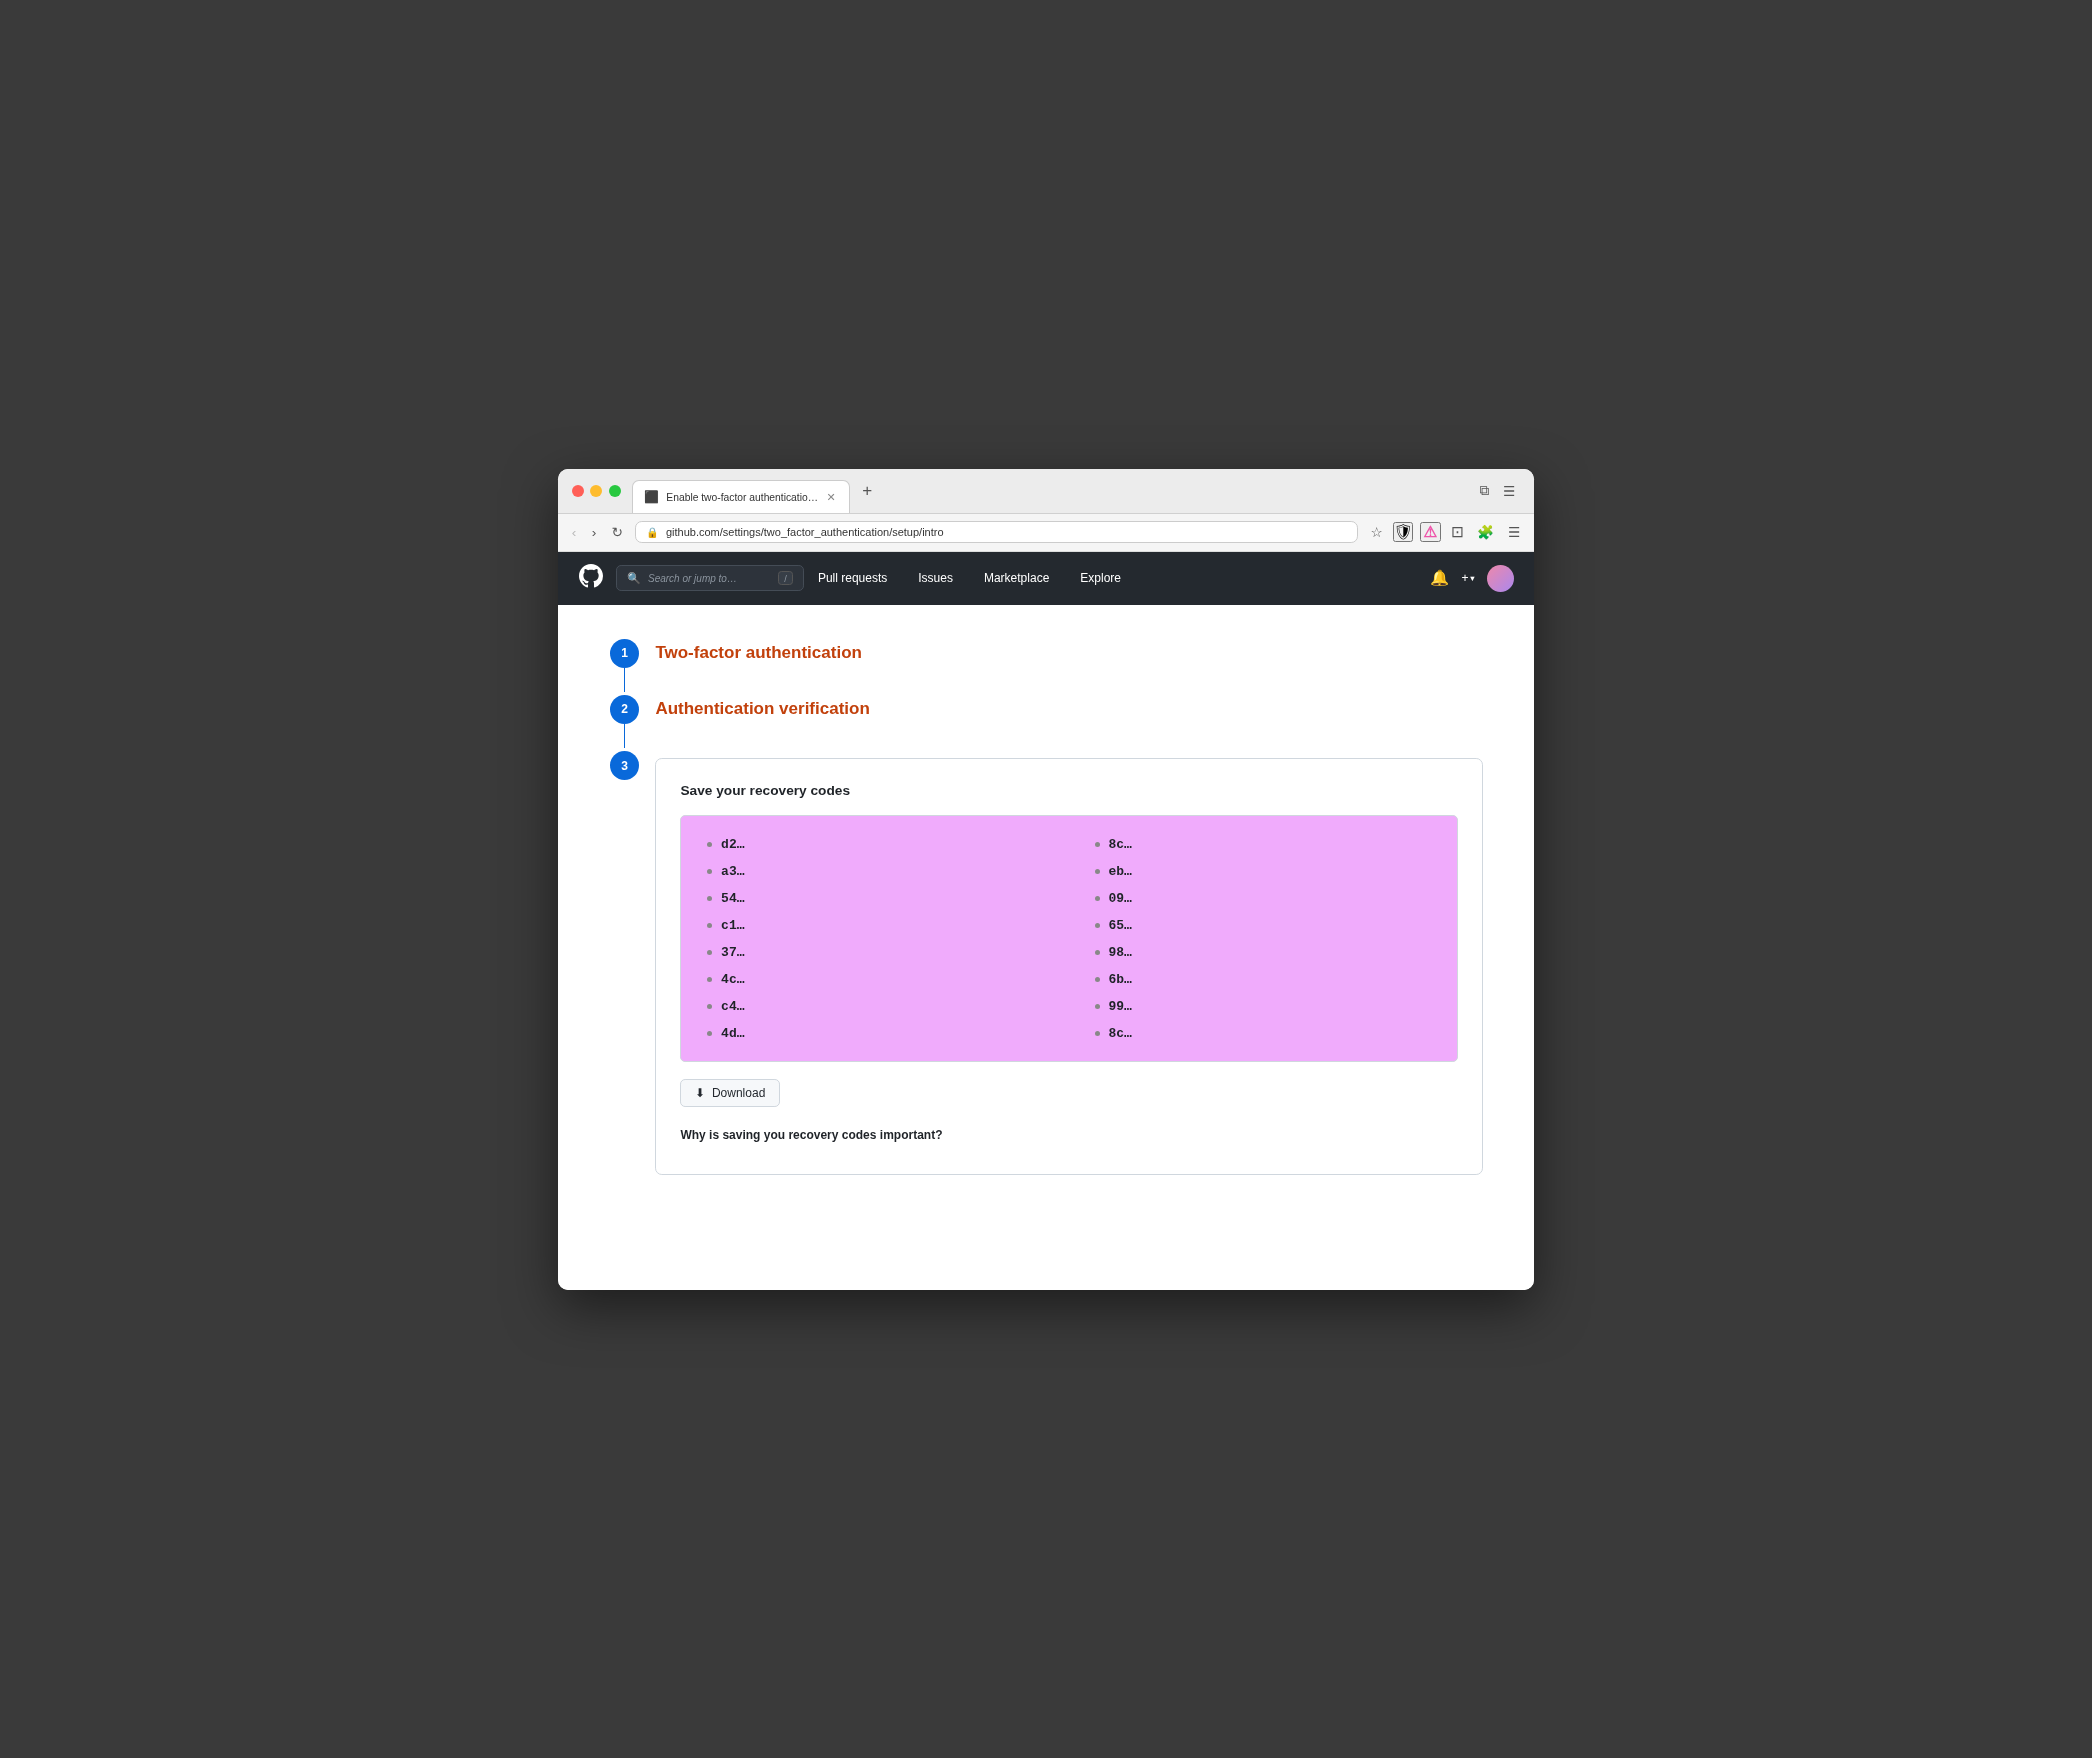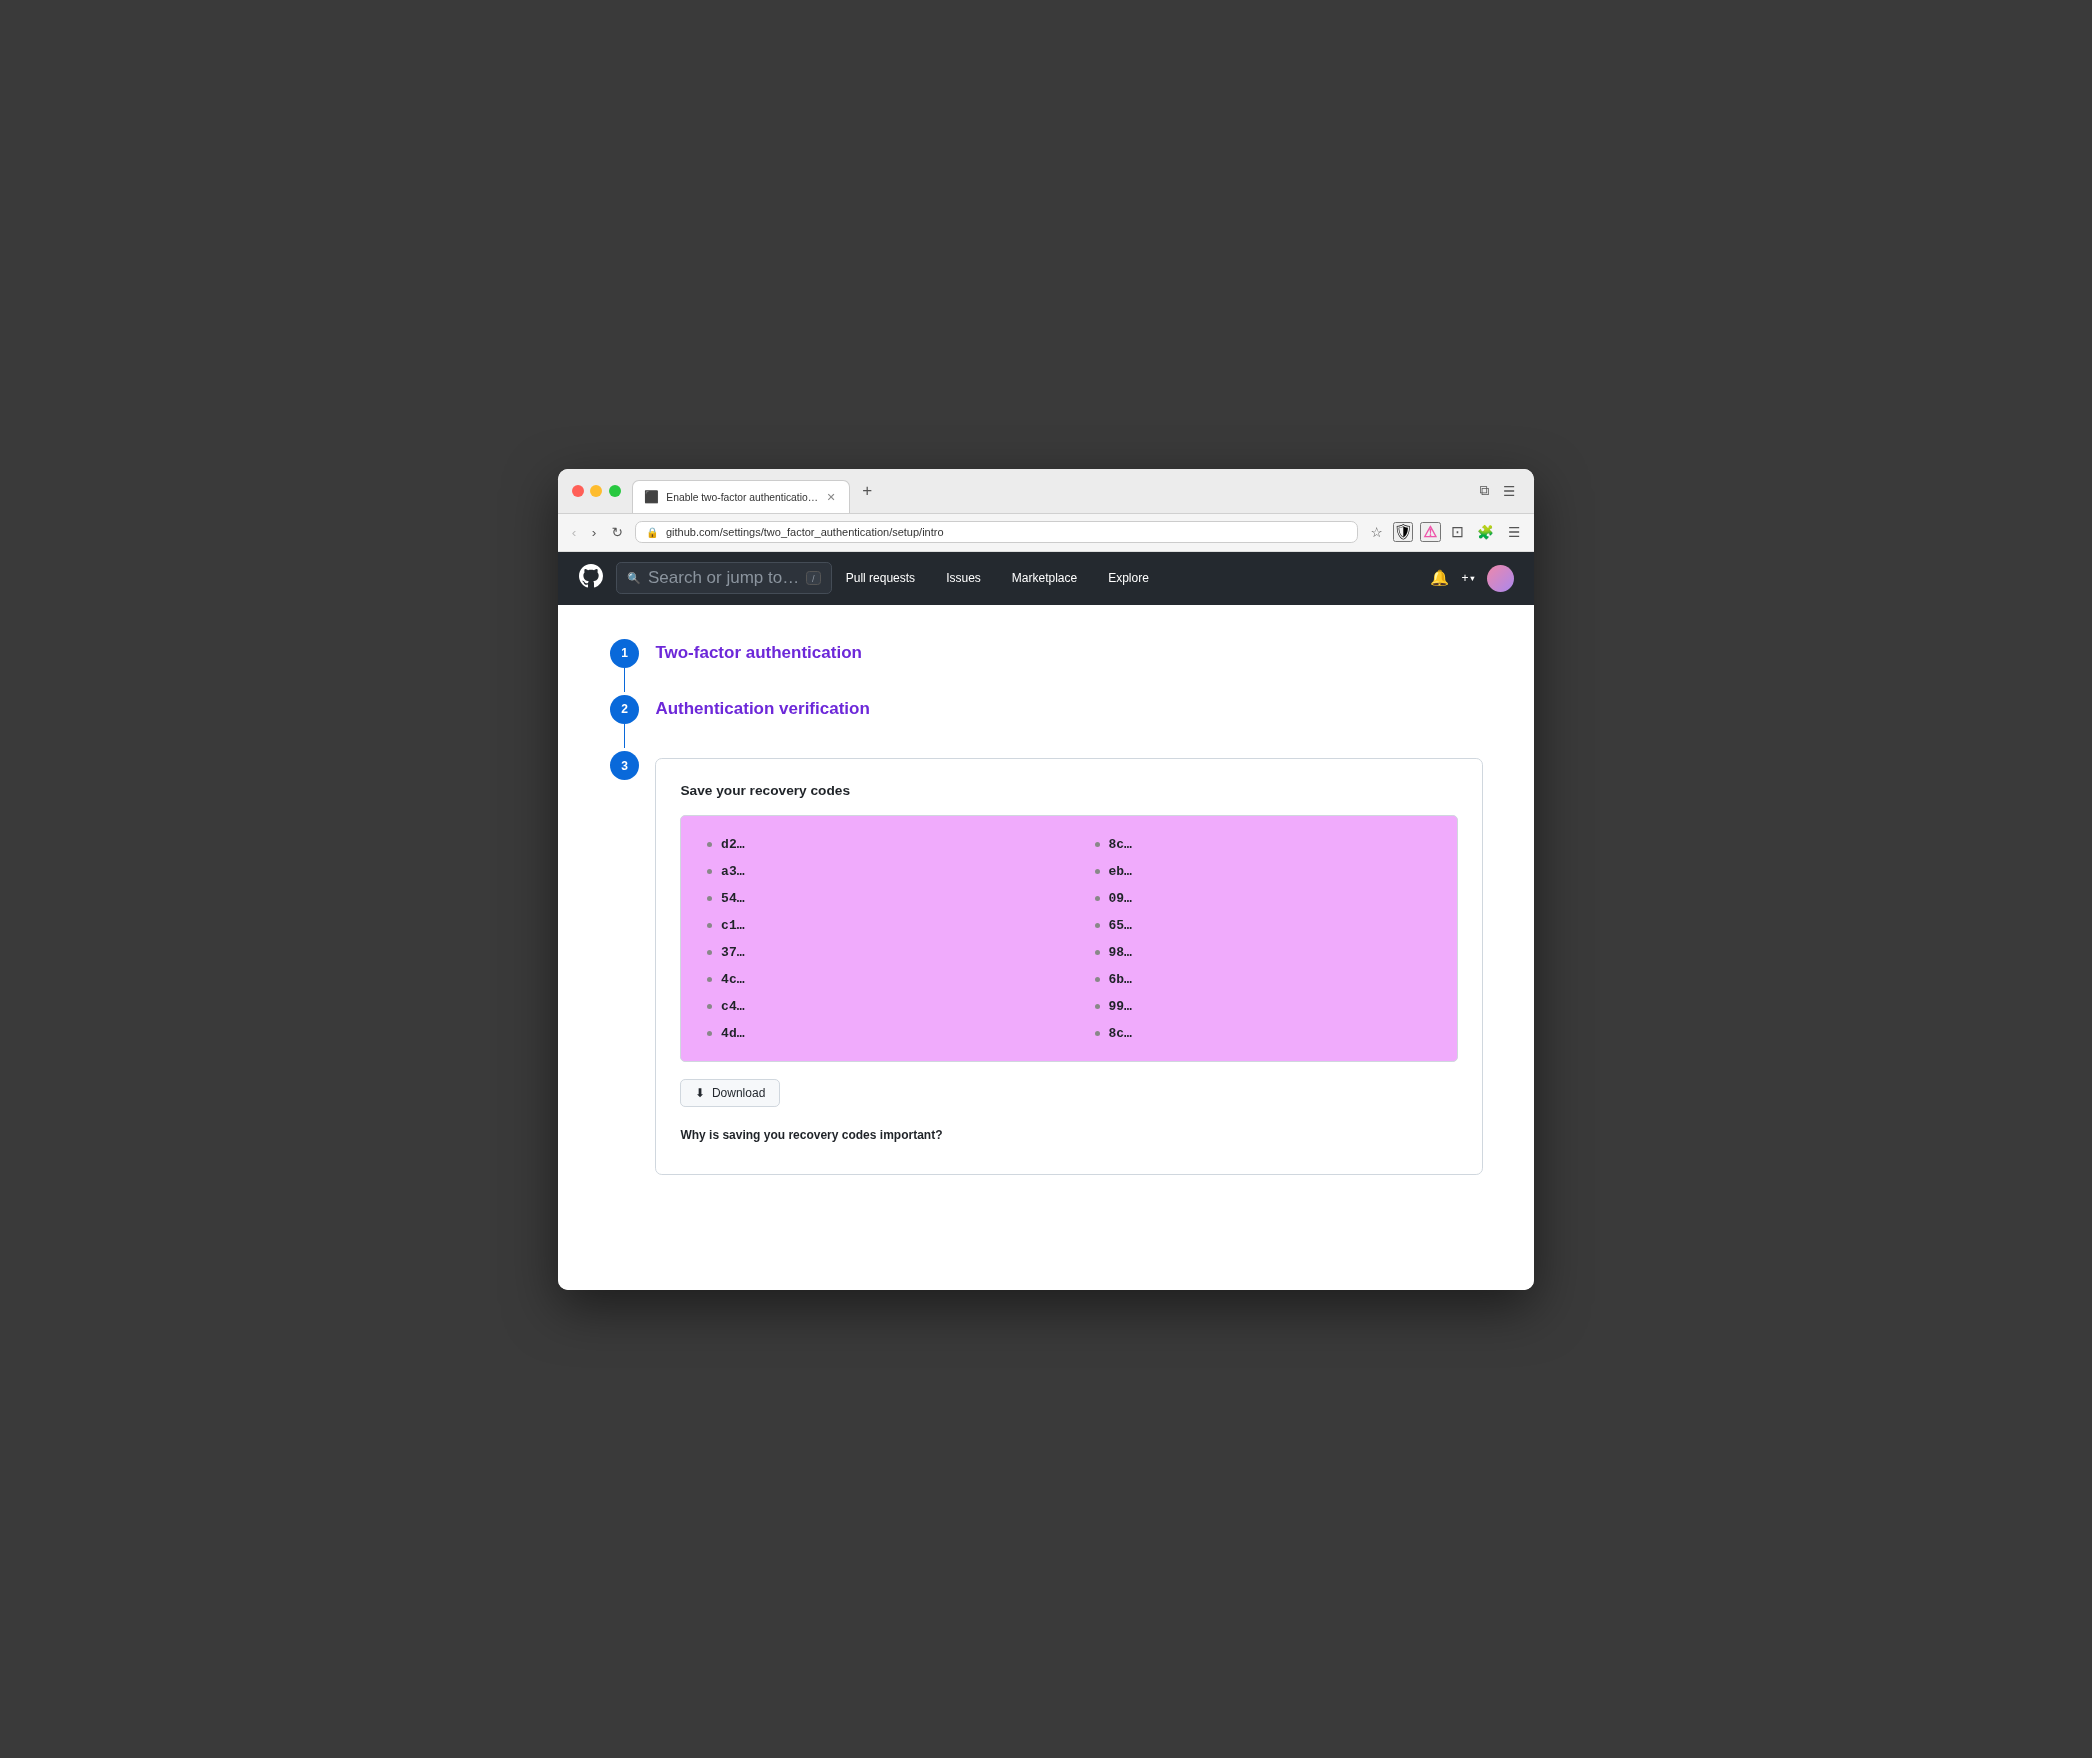--- a/index.html
+++ b/index.html
@@ -252,21 +252,21 @@
       display: flex;
       align-items: center;
       justify-content: center;
       font-weight: 700;
       font-size: 12px;
       flex-shrink: 0;
     }
     .step-title {
       font-size: 17px;
       font-weight: 600;
-      color: #6d28d9;
+      color: #c2410c;
       padding-top: 4.3px;
     }
 
     
     .recovery-section {
       background: #fff;
       border: 0.9px solid #d0d7de;
       border-radius: 6.8px;
       padding: 24px;
       margin-top: 6.8px;
@@ -428,21 +428,21 @@
   </div>
 
   <div class="gh-nav">
     <span class="gh-logo">
       <svg width="24" height="24" viewBox="0 0 16 16" fill="white">
         <path d="M8 0C3.58 0 0 3.58 0 8c0 3.54 2.29 6.53 5.47 7.59.4.07.55-.17.55-.38 0-.19-.01-.82-.01-1.49-2.01.37-2.53-.49-2.69-.94-.09-.23-.48-.94-.82-1.13-.28-.15-.68-.52-.01-.53.63-.01 1.08.58 1.23.82.72 1.21 1.87.87 2.33.66.07-.52.28-.87.51-1.07-1.78-.2-3.64-.89-3.64-3.95 0-.87.31-1.59.82-2.15-.08-.2-.36-1.02.08-2.12 0 0 .67-.21 2.2.82.64-.18 1.32-.27 2-.27.68 0 1.36.09 2 .27 1.53-1.04 2.2-.82 2.2-.82.44 1.1.16 1.92.08 2.12.51.56.82 1.27.82 2.15 0 3.07-1.87 3.75-3.65 3.95.29.25.54.73.54 1.48 0 1.07-.01 1.93-.01 2.2 0 .21.15.46.55.38A8.013 8.013 0 0016 8c0-4.42-3.58-8-8-8z"></path>
       </svg>
     </span>
     <div class="gh-search">
       <span>🔍</span>
-      <span style="color:#8b949e;font-size:17px;">Search or jump to…</span>
+      <span style="color:#8b949e;font-size:10px;font-style:italic;">Search or jump to…</span>
       <span class="gh-search-kbd">/</span>
     </div>
     <nav class="gh-nav-links">
       <button class="gh-nav-link">Pull requests</button>
       <button class="gh-nav-link">Issues</button>
       <button class="gh-nav-link">Marketplace</button>
       <button class="gh-nav-link">Explore</button>
     </nav>
     <div class="gh-nav-right">
       <button class="gh-nav-icon-btn">🔔</button>

